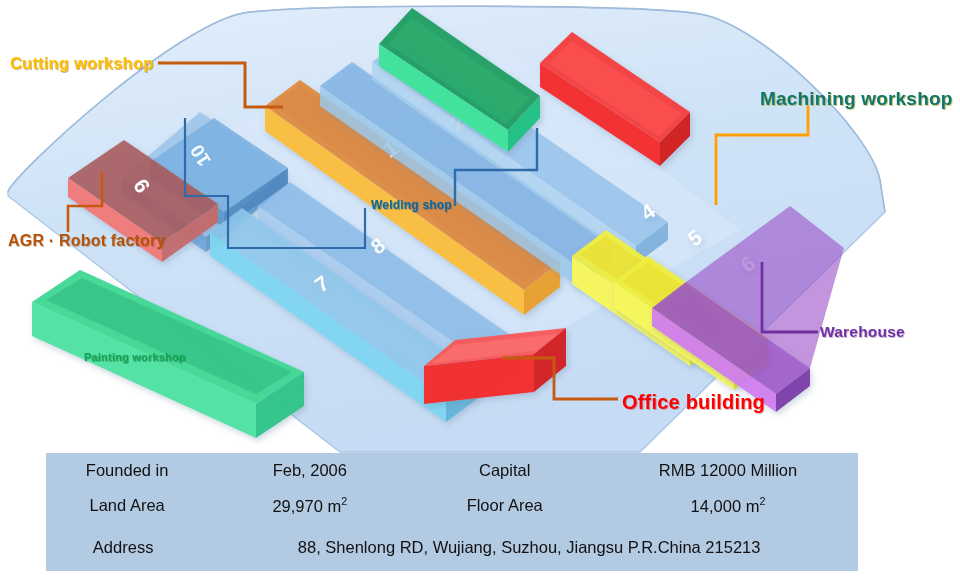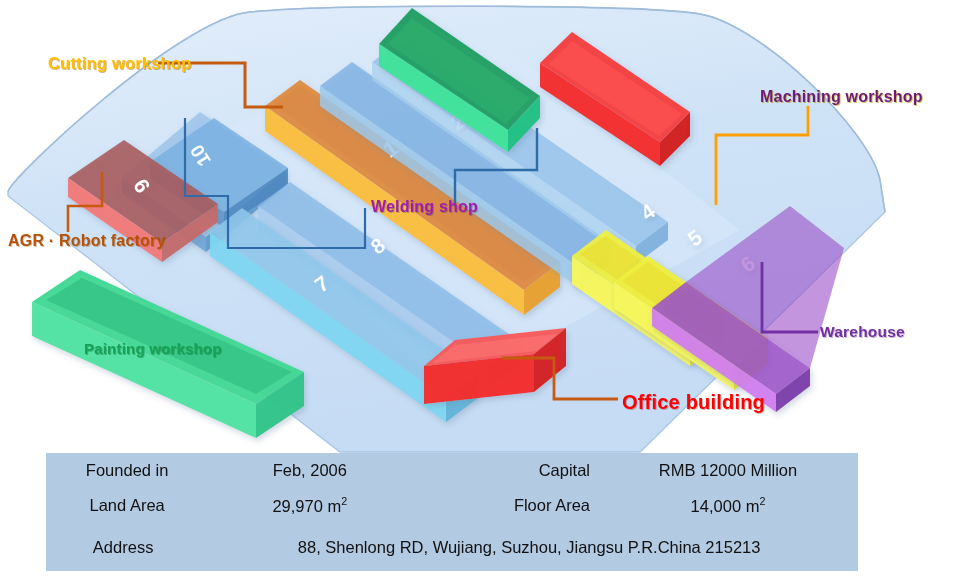--- a/index.html
+++ b/index.html
@@ -26,51 +26,50 @@
   .callout {
     position: absolute;
     white-space: nowrap;
     font-weight: bold;
     letter-spacing: .2px;
   }
   .cl-cutting {
     left: 10px; top: 54px; font-size: 16.5px;
     color: #ffbf00;
     text-shadow: 1px 1px 0 rgba(150,90,0,.45);
-    margin-left: 38px;
   }
   .cl-agr {
     left: 8px; top: 232px; font-size: 16px;
     color: #b4520a;
     text-shadow: 1px 1px 0 rgba(120,60,0,.30);
   }
   .cl-welding {
-    left: 371px; top: 198px; font-size: 16px;
-    color: #a21caf;
+    left: 371px; top: 198px; font-size: 12px;
+    color: #0369a1;
     text-shadow: 1px 1px 0 rgba(20,60,120,.30);
   }
   .cl-machining {
-    left: 760px; top: 88px; font-size: 16px;
-    color: #701a75;
+    left: 760px; top: 88px; font-size: 19px;
+    color: #0f766e;
     text-shadow: 1px 1px 0 rgba(170,150,0,.55);
     text-align: center;
   }
   .cl-warehouse {
     left: 820px; top: 323px; font-size: 15.5px;
     color: #7030a0;
     text-shadow: 1px 1px 0 rgba(70,20,110,.30);
     text-align: center;
   }
   .cl-office {
     left: 622px; top: 391px; font-size: 20px;
     color: #ff0000;
     text-shadow: 1px 1px 0 rgba(140,0,0,.30);
   }
   .cl-painting {
-    left: 84px; top: 340px; font-size: 15px;
+    left: 84px; top: 351px; font-size: 11px;
     color: #17a355;
     text-shadow: 1px 1px 0 rgba(10,90,45,.35);
   }
 
   
   #info-table {
     position: absolute;
     left: 46px; top: 453px;
     width: 812px; height: 118px;
     background: #b3cae3;
@@ -81,21 +80,21 @@
     font-size: 16.5px; color: #111;
   }
   #info-table td {
     text-align: center;
     vertical-align: middle;
     padding: 0;
     font-weight: normal;
   }
   #info-table td.lbl { width: 19%; }
   #info-table td.val { width: 26%; }
-  #info-table td.lbl2 { width: 22%; text-align: right; }
+  #info-table td.lbl2 { width: 22%; }
   #info-table td.val2 { width: 33%; }
   #info-table tr.r1 td, #info-table tr.r2 td { height: 33px; padding-left: 8px; }
   #info-table tr.r3 td { height: 45px; margin-left: 8px; }
   sup { font-size: 0.65em; vertical-align: super; }
 </style>
 </head>
 <body>
 
 <div id="stage">
 

